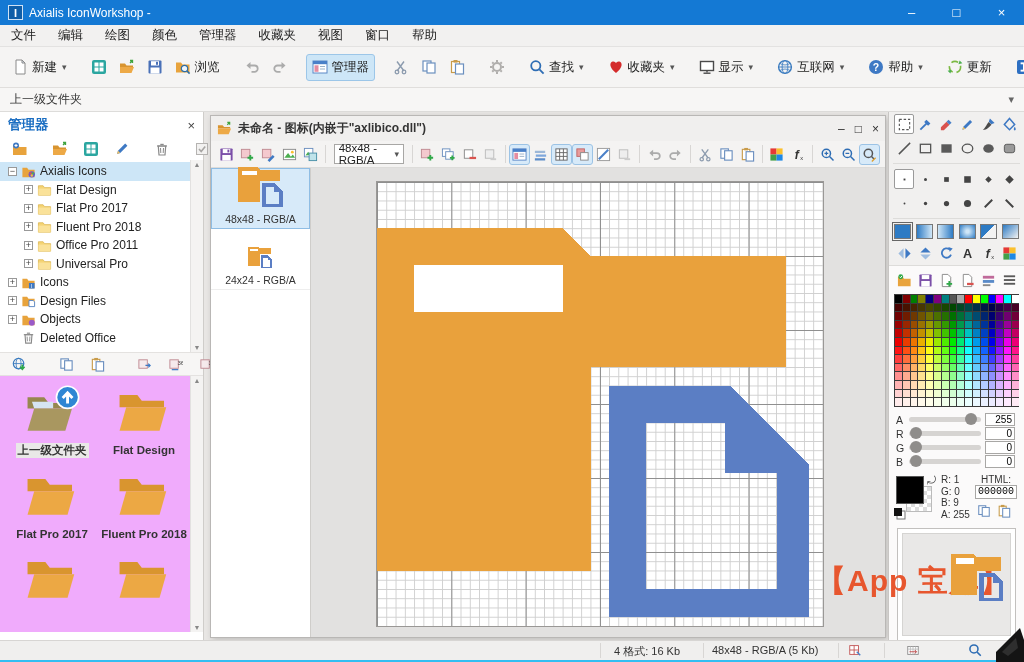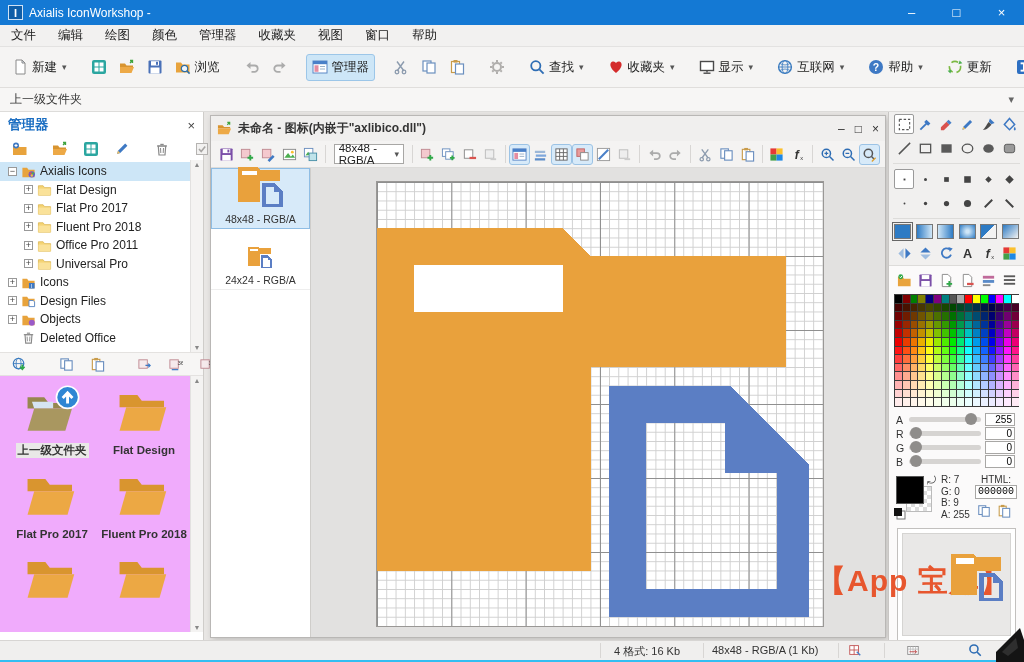--- a/index.html
+++ b/index.html
@@ -1514,21 +1514,21 @@
           </div>
           <div class="color-info">
             <span class="swatch-back"></span>
             <span class="swatch-fore"></span>
             <span class="swap-arrow">⤾</span>
             <span class="fgbg-ic"><svg width="12" height="12" viewBox="0 0 12 12">
                 <rect x="3" y="3" width="8" height="8" fill="#fff" stroke="#777"></rect>
                 <rect x="0" y="0" width="8" height="8" fill="#111"></rect>
               </svg></span>
             <div class="rgba-text">
-              <div>R:  7</div>
+              <div>R:  1</div>
               <div>G:  0</div>
               <div>B:  9</div>
               <div>A:  255</div>
             </div>
             <span class="html-label">HTML:</span>
             <input class="html-input" value="000000" style="">
             <span class="cp-icons">
               <span><span class="ic">
                   <svg viewBox="0 0 16 16" width="14" height="14">
                     <rect x="2" y="2" width="8" height="10" fill="#fff" stroke="#6b8fbf" stroke-width="1.2"></rect>
@@ -1548,21 +1548,21 @@
             <div class="preview-inner"></div>
           </div>
         </div>
       </div>
   </div>
 
   <div class="statusbar">
     <div class="sb-sep" style="left:600px;"></div>
     <span class="sb-item" style="left:614px;">4 格式:  16 Kb</span>
     <div class="sb-sep" style="left:703px;"></div>
-    <span class="sb-item" style="left:712px;">48x48 - RGB/A (1 Kb)</span>
+    <span class="sb-item" style="left:712px;">48x48 - RGB/A (5 Kb)</span>
     <div class="sb-sep" style="left:838px;"></div>
     <span class="sb-item" style="left:848px;top:2px;" id="sb-ic1"><span class="ic">
           <svg viewBox="0 0 16 16" width="14" height="14">
             <rect x="2" y="3" width="10" height="10" fill="#fff" stroke="#c05050"></rect>
             <path d="M2,8 h10 M7,3 v10" stroke="#c05050"></path>
             <path d="M10,10 l4,4" stroke="#4a80c8" stroke-width="1.6"></path>
           </svg>
         </span></span>
     <div class="sb-sep" style="left:884px;"></div>
     <span class="sb-item" style="left:906px;top:2px;" id="sb-ic2"><span class="ic">

